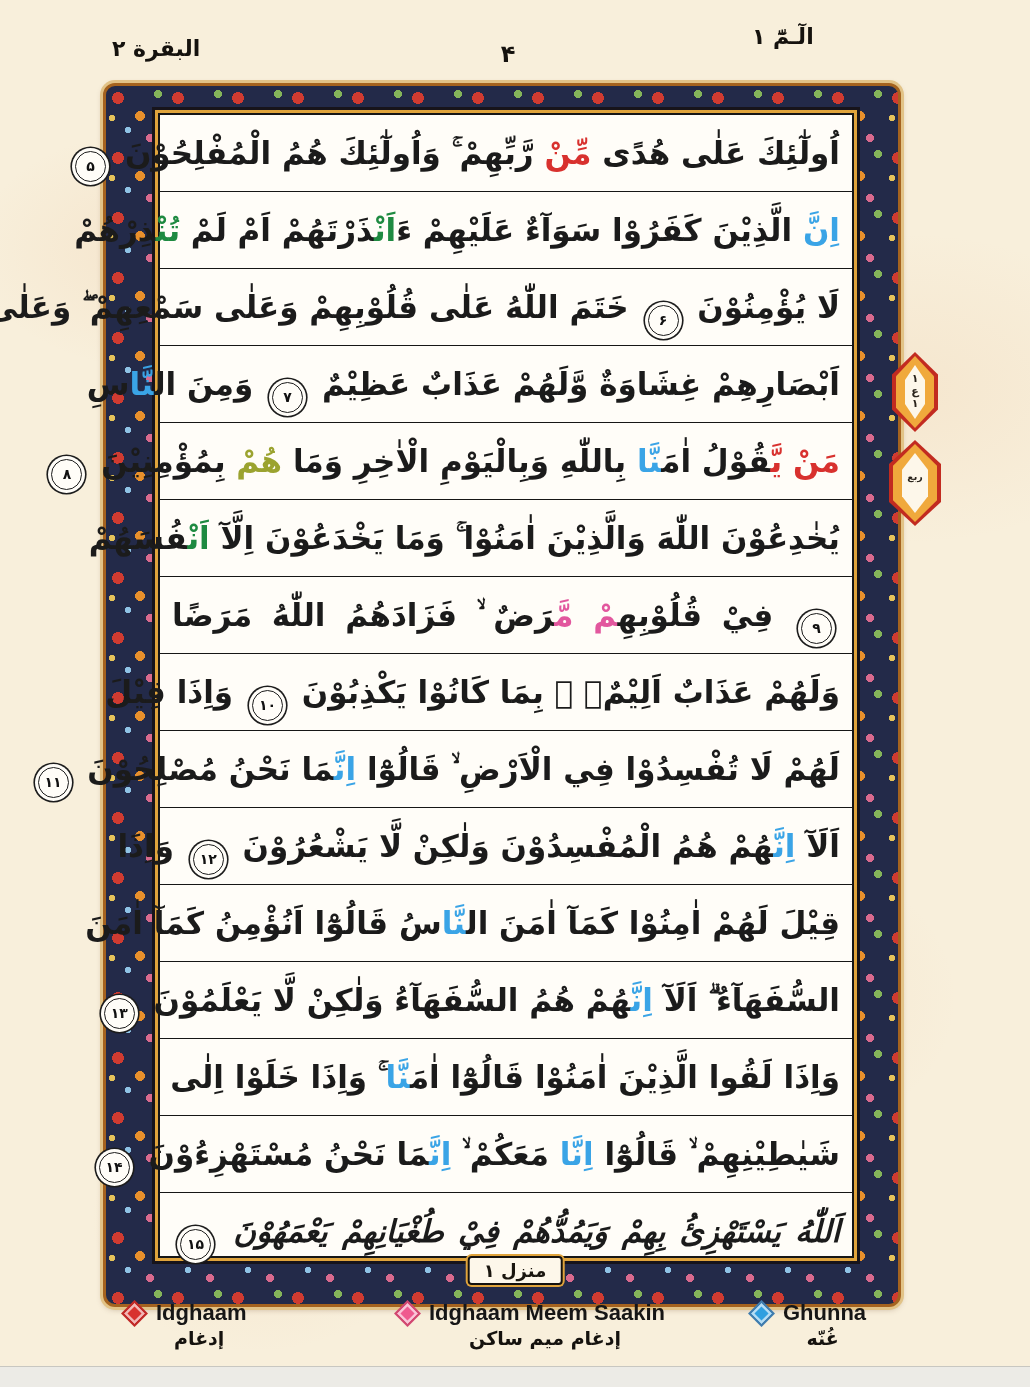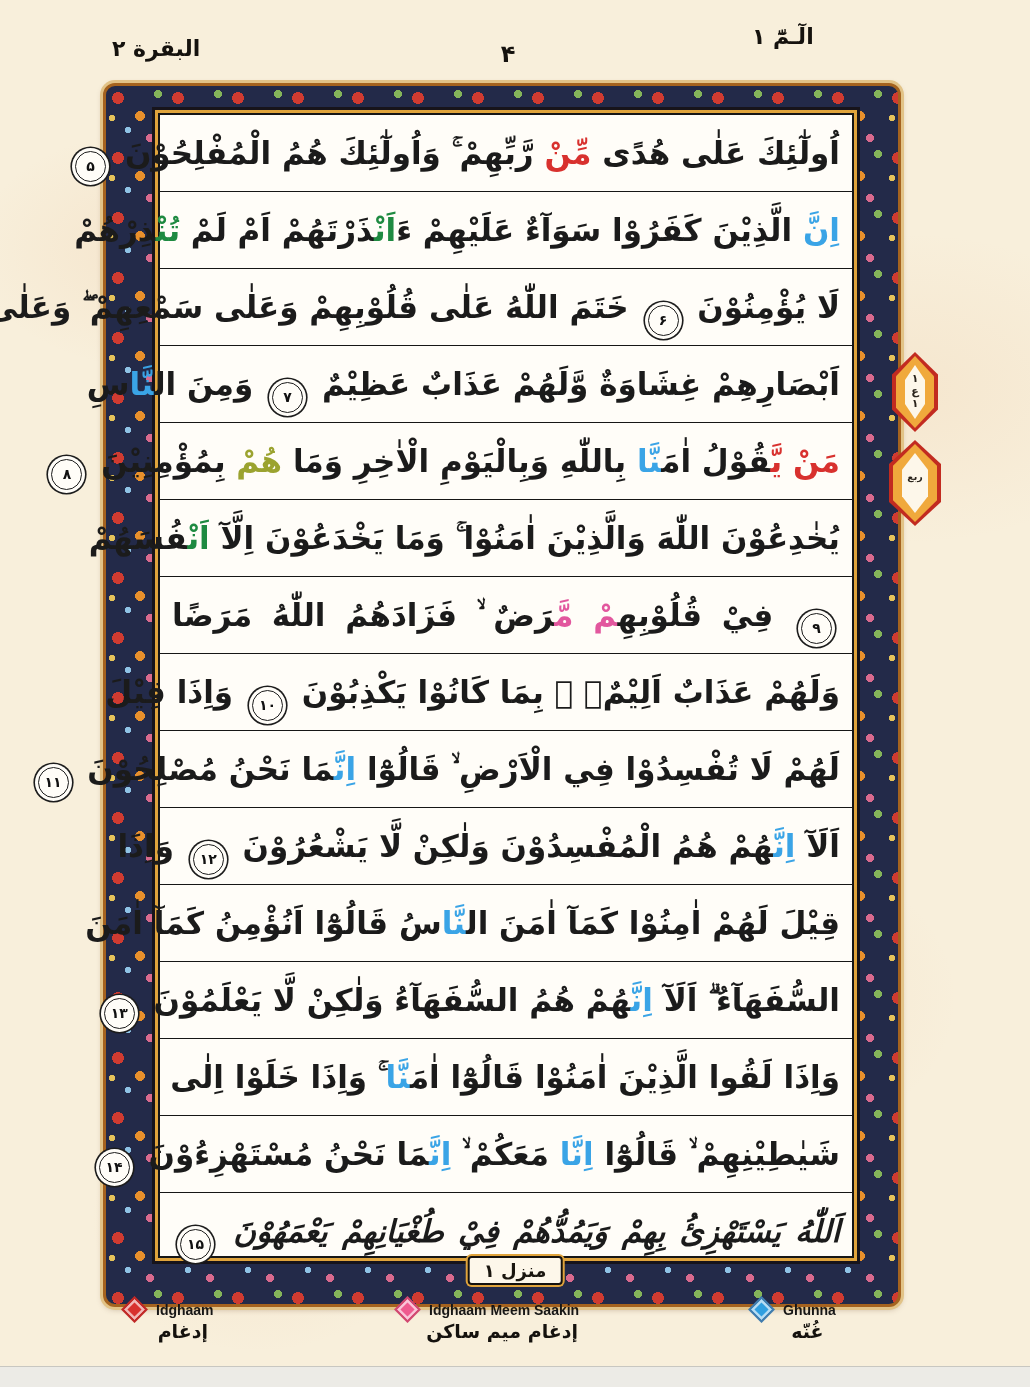--- a/index.html
+++ b/index.html
@@ -61,21 +61,21 @@
     box-shadow:0 0 0 2px #e0a43c;}
   
   .legend{position:absolute;left:0;top:1300px;width:100%;height:64px;}
   .legend-item{position:absolute;top:0;}
   .legend-item:nth-child(1){left:125px;}
   .legend-item:nth-child(2){left:398px;}
   .legend-item:nth-child(3){left:752px;}
   .li-top{display:flex;align-items:center;gap:12px;}
   .diamond{width:15px;height:15px;transform:rotate(45deg);display:inline-block;
     box-shadow:inset 0 0 0 2.5px rgba(255,255,255,.65);border:2px solid rgba(120,20,20,.25);}
-  .li-label{font-family:"Liberation Sans",sans-serif;font-weight:bold;font-size:14px;color:#161616;}
+  .li-label{font-family:"Liberation Sans",sans-serif;font-weight:bold;font-size:22px;color:#161616;}
   .li-ar{direction:rtl;text-align:center;font-size:19px;font-weight:bold;color:#15120e;
     padding-left:27px;margin-top:1px;}
   
   .page-edge{position:absolute;left:0;right:0;top:1366px;height:21px;background:#ecebe6;
     border-top:1.6px solid #c8c7c1;}
 </style>
 </head>
 <body>
 
 <div class="page">

